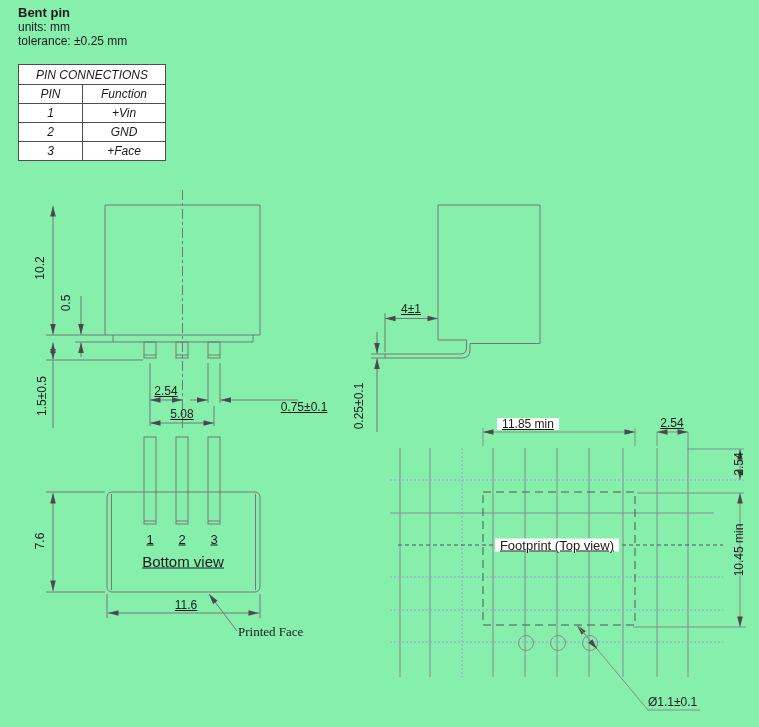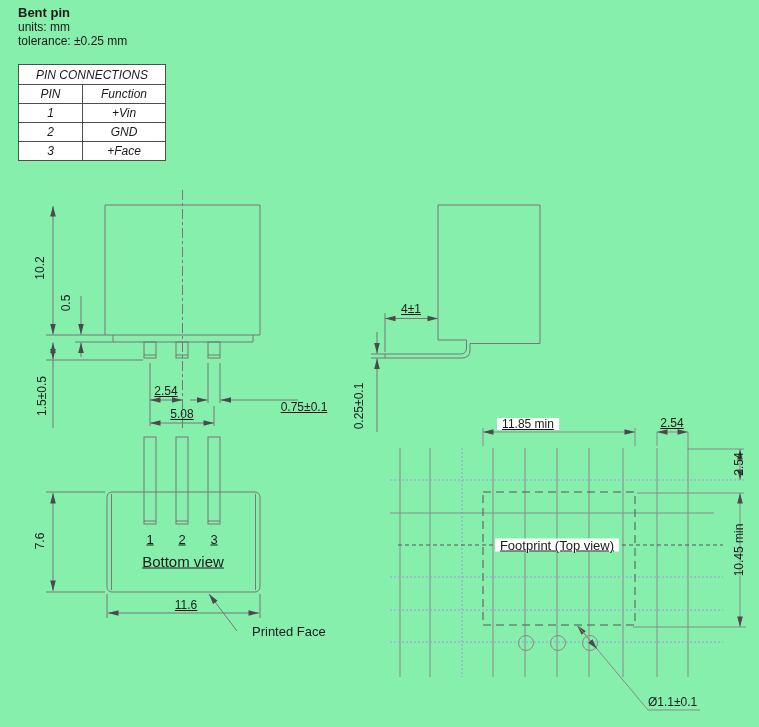--- a/index.html
+++ b/index.html
@@ -194,21 +194,21 @@
 
 <div class="lbl dim c" style="left:411px;top:309px;">4±1</div>
 <div class="lbl dim r" style="left:359px;top:406px;">0.25±0.1</div>
 
 <div class="lbl mid c" style="left:150px;top:539px;">1</div>
 <div class="lbl mid c" style="left:182px;top:539px;">2</div>
 <div class="lbl mid c" style="left:214px;top:539px;">3</div>
 <div class="lbl big c" style="left:183px;top:561px;">Bottom view</div>
 <div class="lbl dim r" style="left:40px;top:541px;">7.6</div>
 <div class="lbl dim c" style="left:186px;top:605px;">11.6</div>
-<div class="lbl mid" style="left:252px;top:625px;">Printed Face</div>
+<div class="lbl mid" style="left:238px;top:625px;font-family:Liberation Serif, serif;">Printed Face</div>
 
 <div class="lbl mid c whitebg" style="left:557px;top:545px;">Footprint (Top view)</div>
 <div class="lbl dim c whitebg" style="left:528px;top:424px;">11.85 min</div>
 <div class="lbl dim c" style="left:672px;top:423px;">2.54</div>
 <div class="lbl dim r" style="left:739px;top:464px;">2.54</div>
 <div class="lbl dim r" style="left:739px;top:550px;">10.45 min</div>
 <div class="lbl dim" style="left:648px;top:696px;">Ø1.1±0.1</div>
 
 </div>
 

